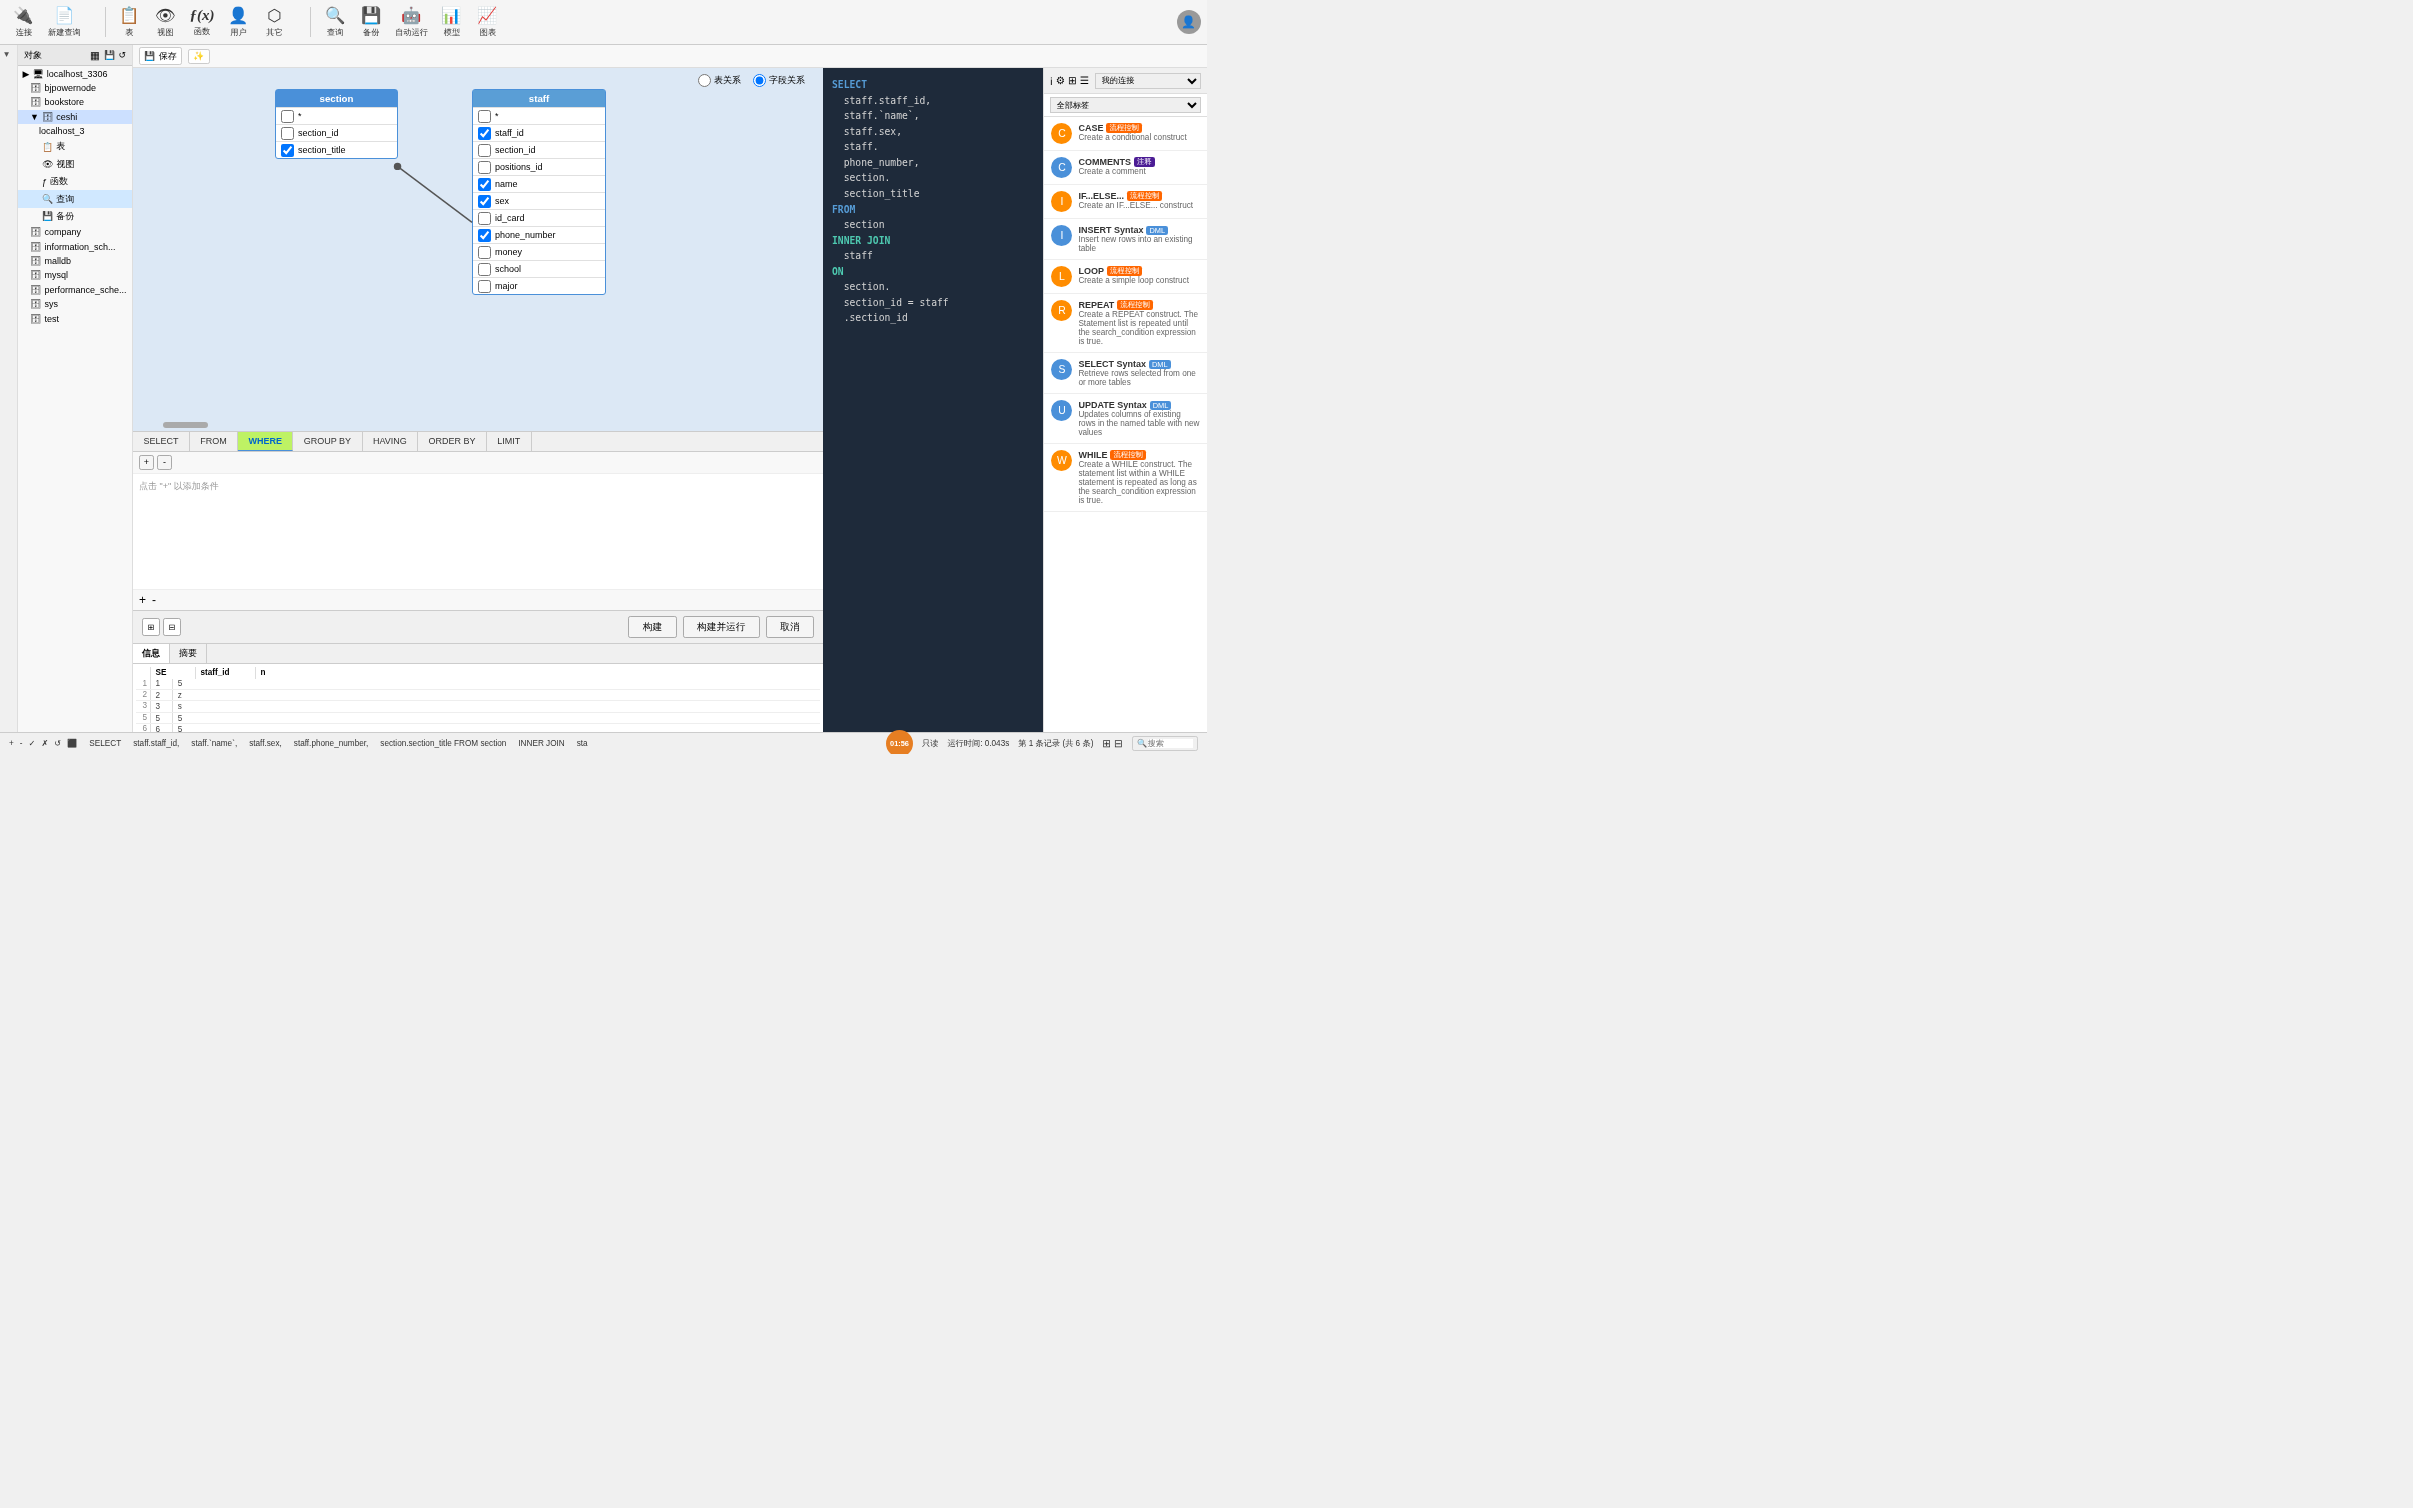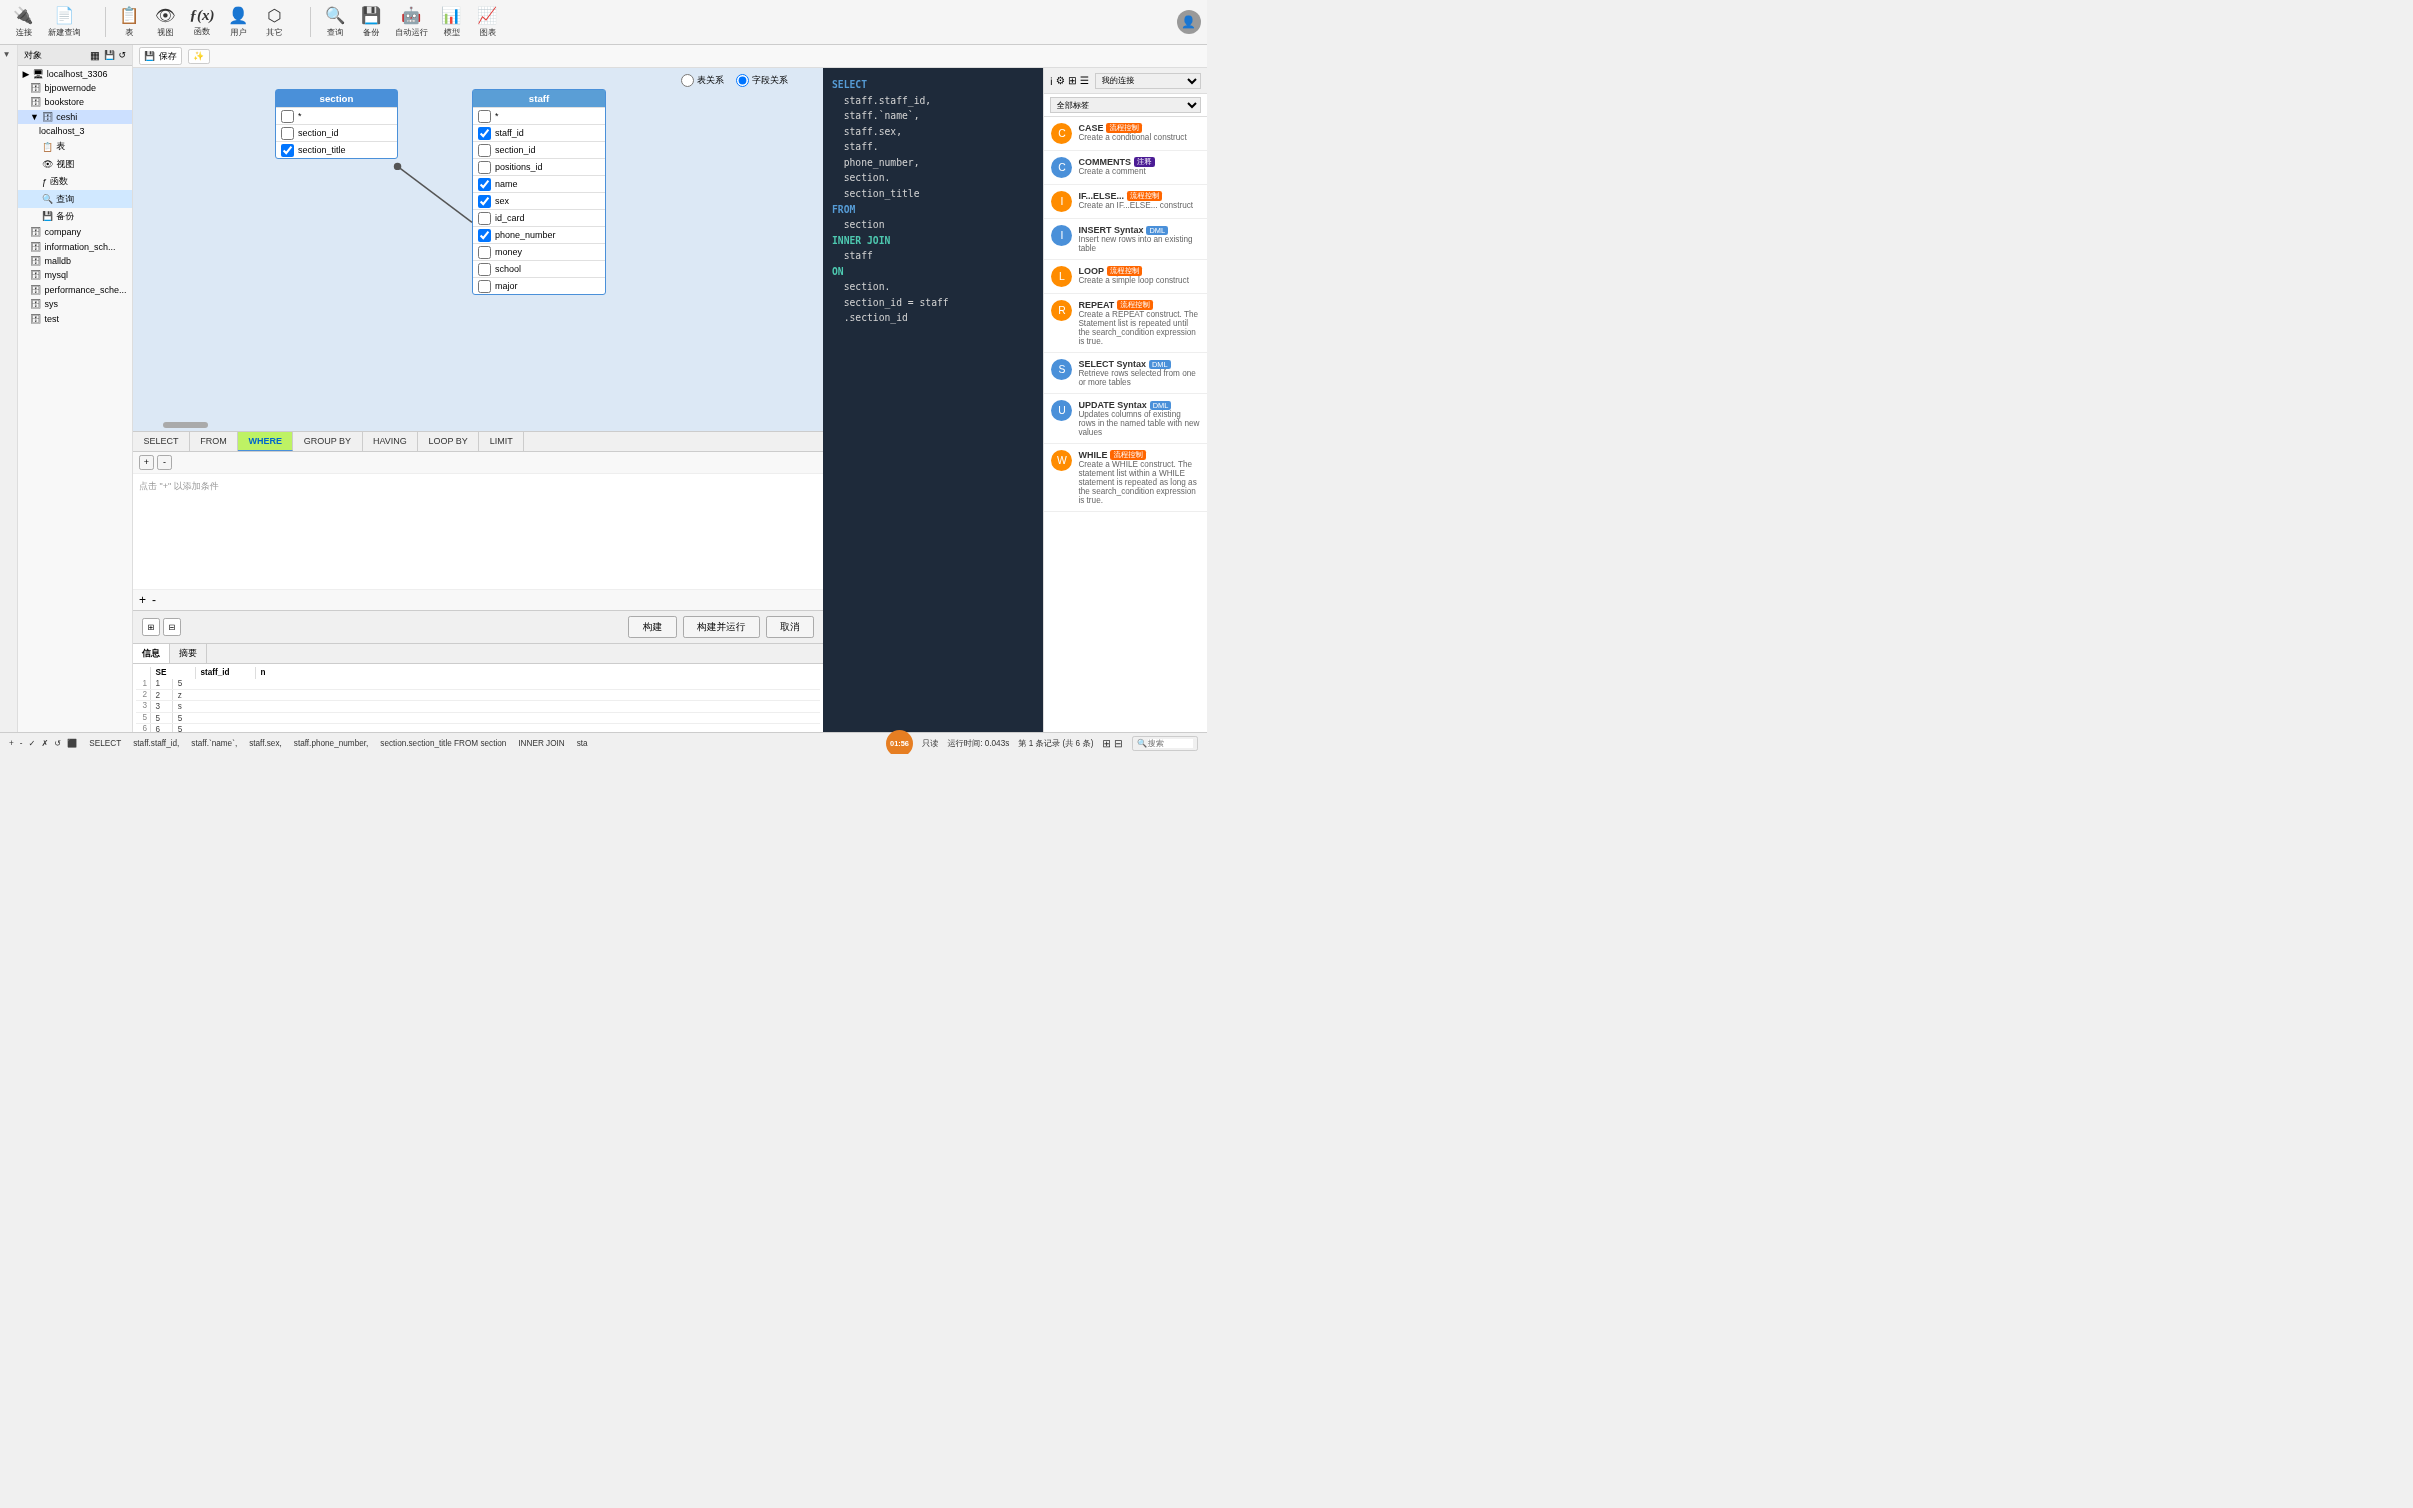--- a/index.html
+++ b/index.html
@@ -12,21 +12,21 @@
     .toolbar-btn .icon { font-size: 16.4px; margin-bottom: 1.5px; }
     .toolbar-divider { width: 0.7px; height: 30px; background: #ccc; margin: 0 6px; }
     .object-panel-content { flex: 1; overflow-y: auto; }
     .tree-item { display: flex; align-items: center; padding: 2.2px 4.5px; cursor: pointer; font-size: 9px; }
     .tree-item.selected { background: #cce0ff; }
     .tree-icon { margin-right: 3px; font-size: 9px; }
     .tree-indent { padding-left: 12px; }
     .tree-indent2 { padding-left: 21px; }
 
     
-    .relationship-selector { position: absolute; top: 6px; right: 35px; display: flex; gap: 12px; font-size: 9px; align-items: flex-end; }
+    .relationship-selector { position: absolute; top: 6px; right: 18px; display: flex; gap: 12px; font-size: 9px; align-items: flex-end; }
     .radio-option { display: flex; align-items: center; gap: 3px; cursor: pointer; }
 
     
     .table-box { position: absolute; border: 1.5px solid #4a90d9; border-radius: 3px; background: #fff; min-width: 119px; }
     .table-box-header { background: #4a90d9; color: #fff; padding: 3px 6px; font-size: 9.7px; font-weight: bold; text-align: center; }
     .table-box-row { display: flex; align-items: center; padding: 1.5px 4.5px; font-size: 9px; border-top: 0.7px solid #e0e0e0; }
     .table-box-row input[type=checkbox] { margin-right: 4.5px; }
 
     
     .table-box.staff .table-box-header { background: #5a9ed6; }
@@ -370,21 +370,21 @@
               <div class="where-tab active">
                 <span>WHERE</span>
               </div>
               <div class="where-tab">
                 <span>GROUP BY</span>
               </div>
               <div class="where-tab">
                 <span>HAVING</span>
               </div>
               <div class="where-tab">
-                <span>LOOP BY</span>
+                <span>ORDER BY</span>
               </div>
               <div class="where-tab">
                 <span>LIMIT</span>
               </div>
             </div>
             <div style="display:flex; align-items:center; padding:3px 6px; background:#f8f8f8; border-bottom:0.7px solid #eee;">
               <div class="where-toolbar-btn">+</div>
               <div class="where-toolbar-btn" style="margin-left:3px;">-</div>
             </div>
             <div class="where-content">

